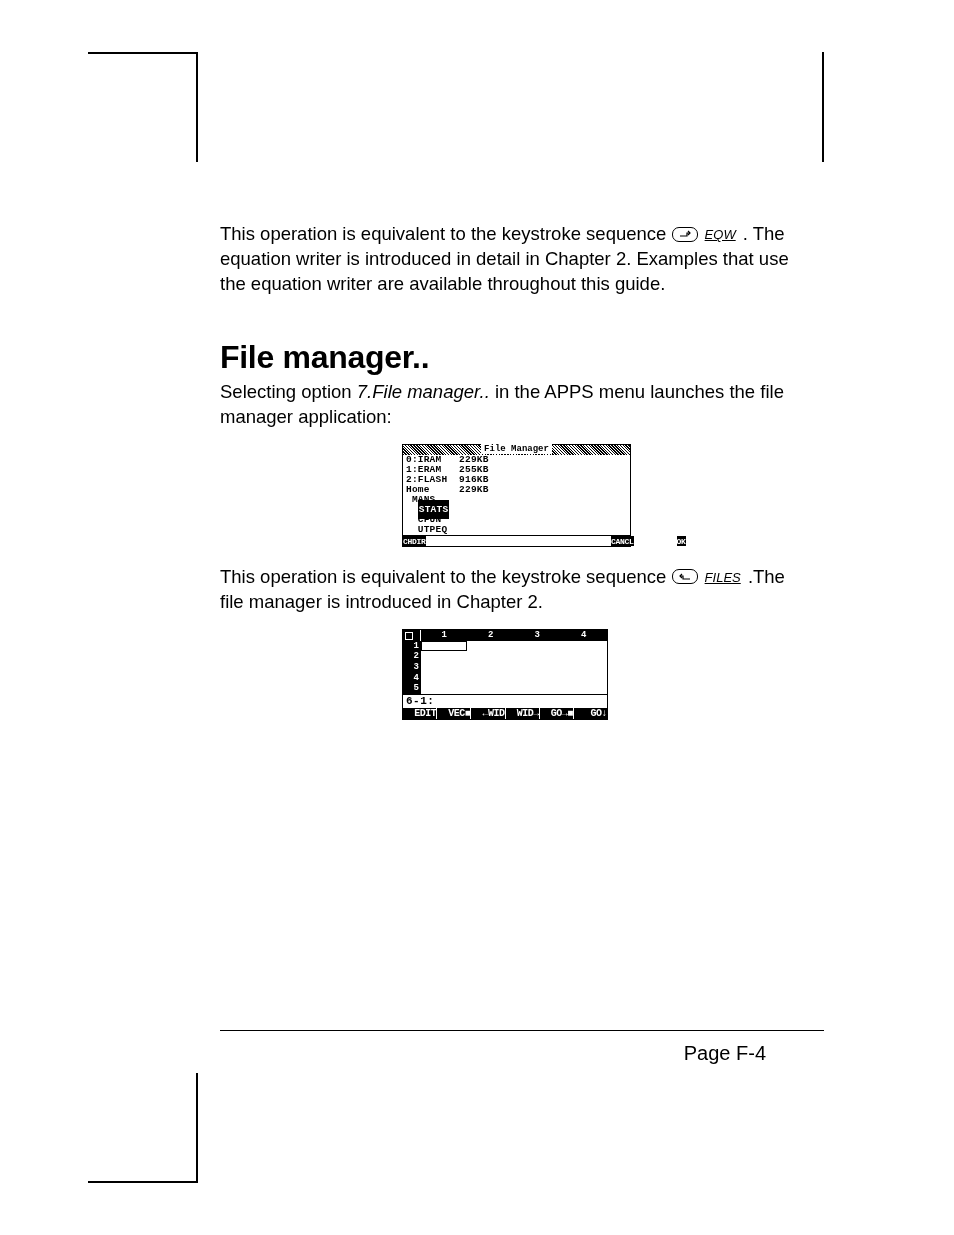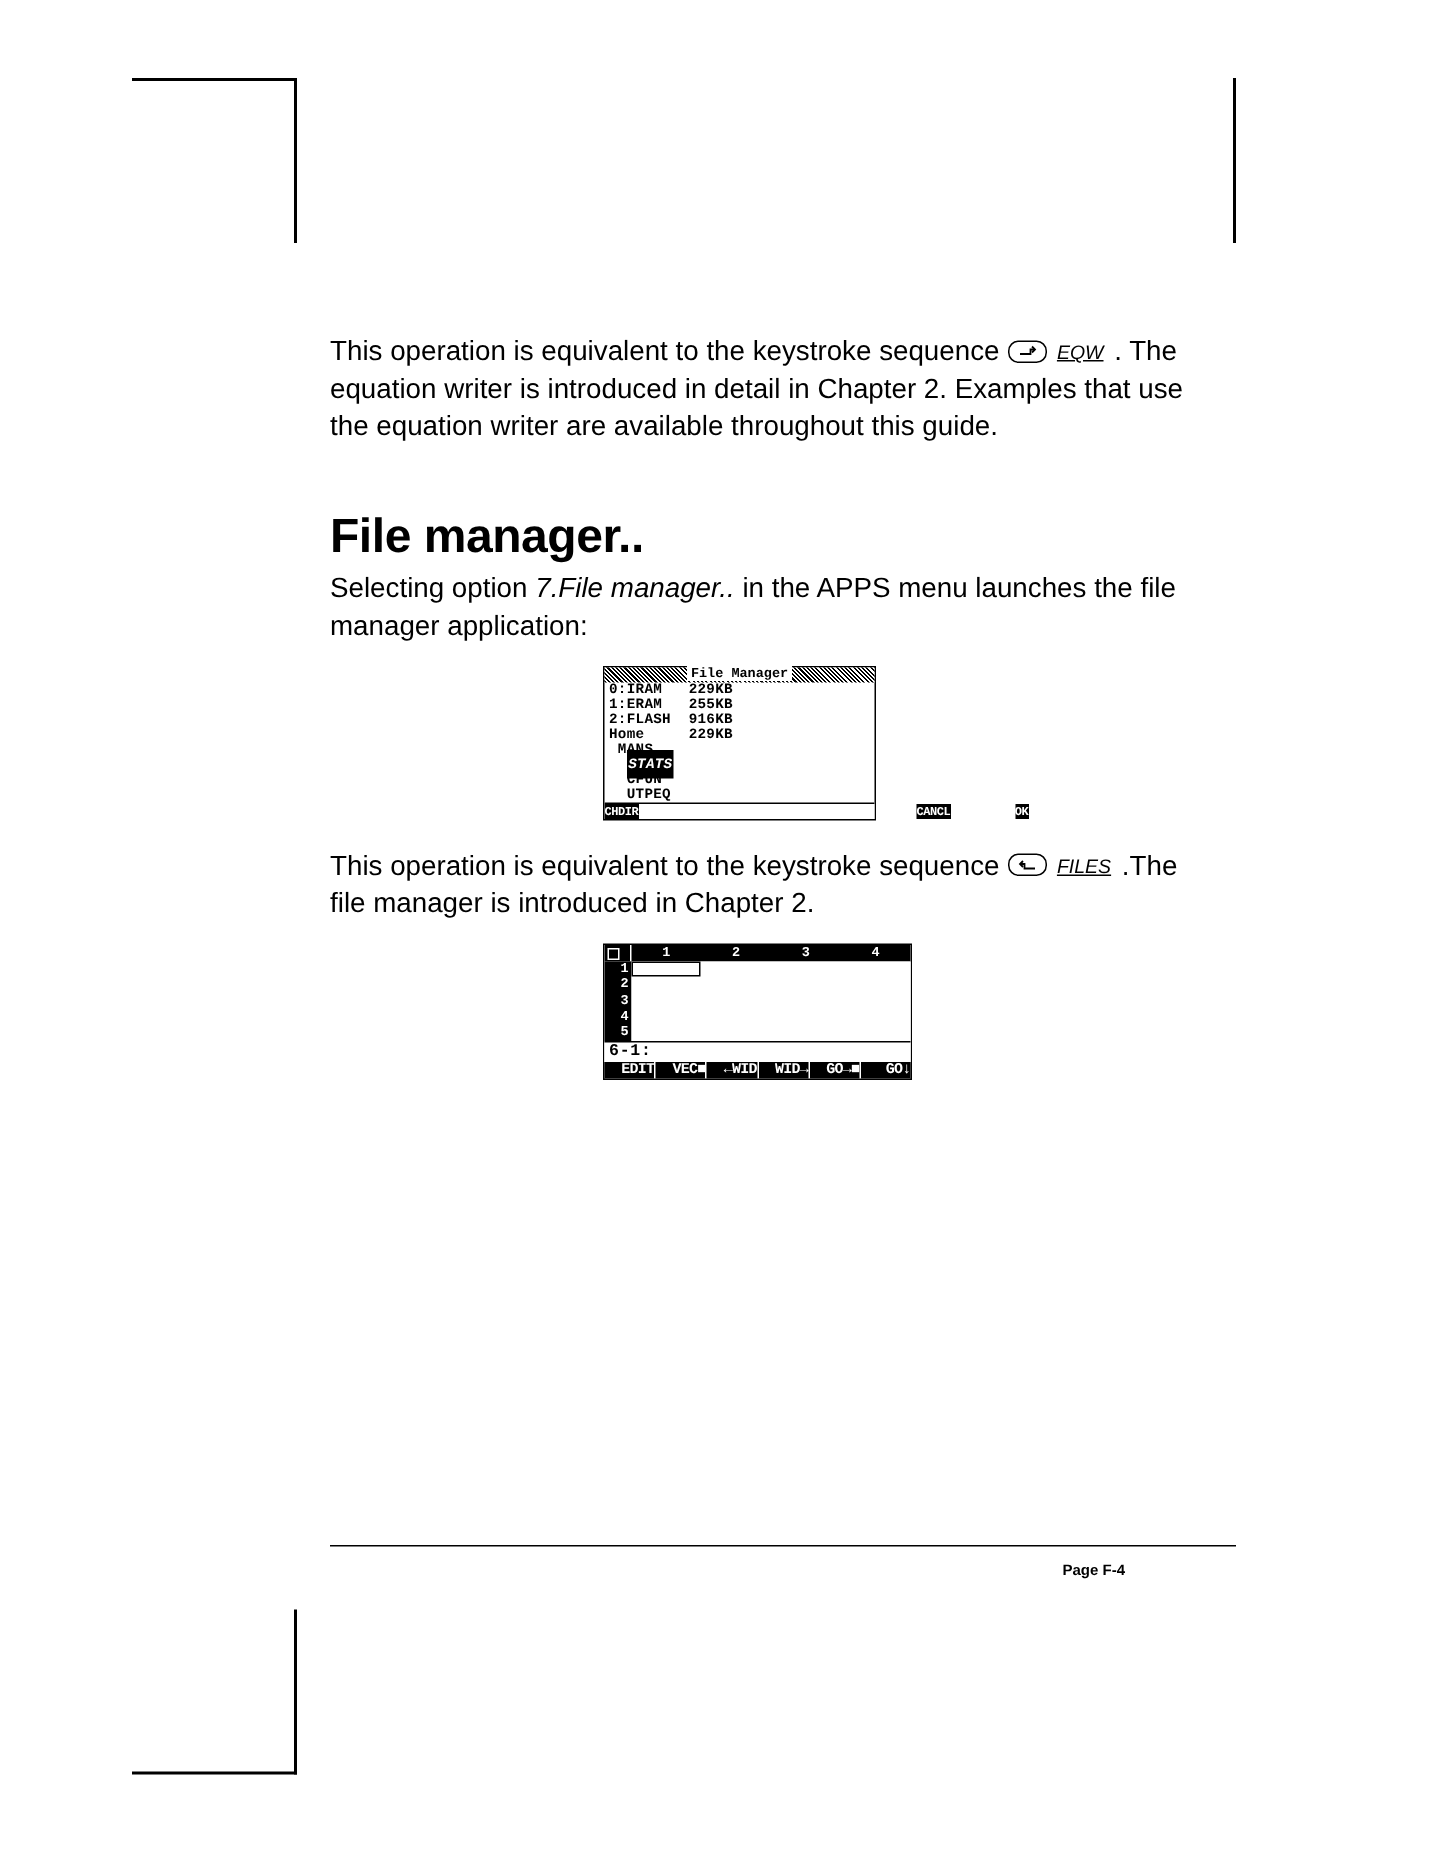--- a/index.html
+++ b/index.html
@@ -76,21 +76,21 @@
     font-size: 13px;
     text-decoration: underline;
     vertical-align: middle;
     margin-right: 2px;
   }
   .screenshot {
     margin: 14px auto 18px auto;
     width: 206px;
   }
   .lcd {
-    width: 182px;
+    width: 229px;
     background: #fff;
     border: 1px solid #000;
     font-family: "Courier New", monospace;
     font-size: 9.5px;
     line-height: 10px;
     font-weight: bold;
   }
   .lcd-title {
     background: repeating-linear-gradient(45deg,#000,#000 1px,#fff 1px,#fff 2px);
     text-align: center;
@@ -100,21 +100,21 @@
   }
   .lcd-title span {
     background: #fff;
     padding: 0 3px;
     font-size: 9px;
     position: relative;
     top: -1px;
   }
   .lcd-body { padding: 0 3px 0 3px; min-height: 60px; position: relative; }
   .lcd-row { white-space: pre; letter-spacing: 0.2px; }
-  .lcd-sel { background: #000; color: #fff; padding: 4px 1px; font-style: italic; }
+  .lcd-sel { background: #000; color: #fff; padding: 4px 1px; }
   .lcd-softkeys {
     display: flex;
     height: 11px;
     background: #fff;
     border-top: 1px solid #000;
     gap: 42px;
   }
   .sk {
     flex: 1;
     background: #000;
@@ -181,24 +181,24 @@
     font-size: 11px;
     letter-spacing: 0.5px;
   }
   .mw-keys {
     display: flex;
     height: 11px;
   }
   .mw-keys .sk { font-size: 10px; letter-spacing: -0.5px; text-align: right; }
   .footer {
     position: absolute;
-    right: 204px;
+    right: 188px;
     top: 1042px;
-    font-size: 10px;
-    font-weight: 700;
+    font-size: 20px;
+    font-weight: 400;
   }
   .footer-rule {
     position: absolute;
     left: 220px;
     right: 130px;
     top: 1030px;
     border-top: 1.5px solid #000;
   }
 </style>
 </head>

